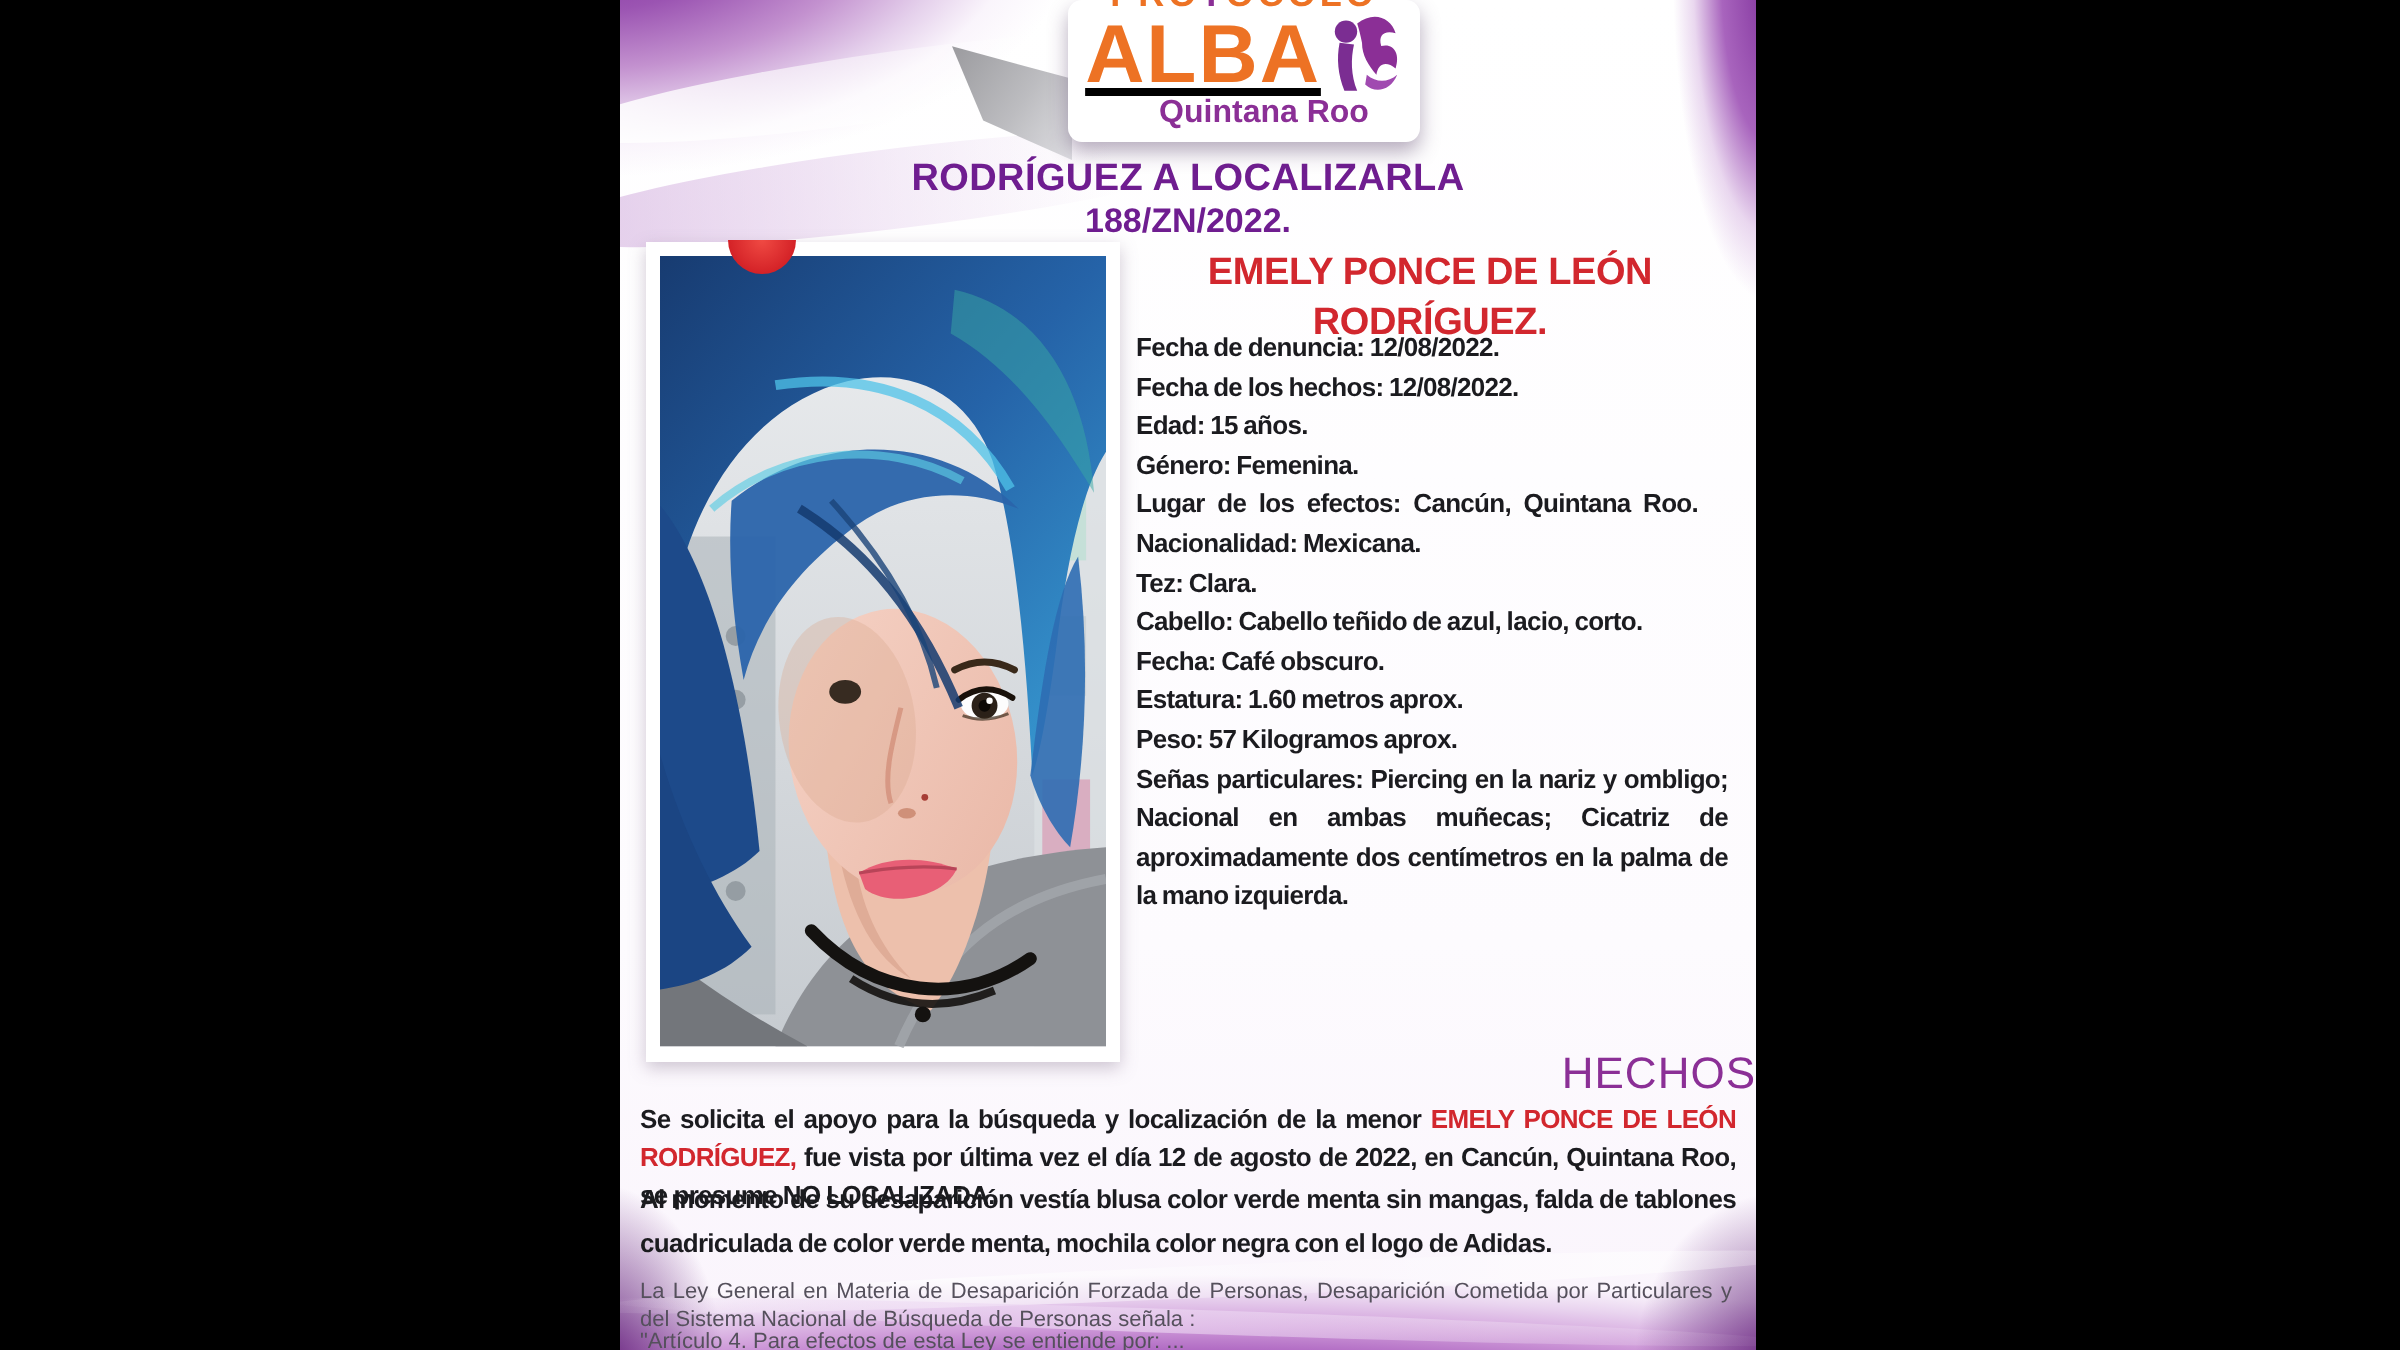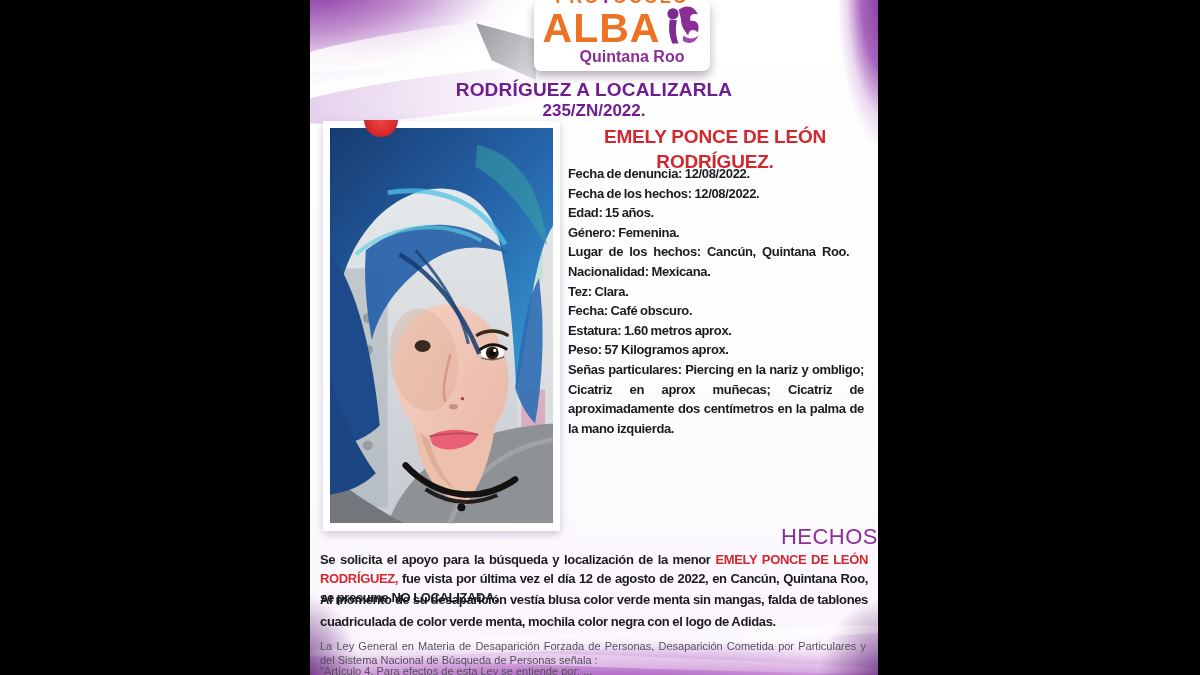--- a/index.html
+++ b/index.html
@@ -36,21 +36,21 @@
     border-radius:50%; transform:rotate(2deg); }
   .gray-wedge { position:absolute; left:166px; top:22px; width:60px; height:58px; z-index:2;
     background:linear-gradient(125deg,#939397 5%, #b5b5b9 55%, #dcdce0 100%);
     clip-path:polygon(0 2%, 100% 30%, 100% 100%, 26% 66%); opacity:.9; }
 
   
   .logo-box { position:absolute; left:224px; top:0; width:176px; height:71px; background:#fff;
     border-radius:7px; box-shadow:0 5px 10px rgba(96,74,110,.45); overflow:hidden; text-align:center; z-index:3; }
   .protocolo { margin-top:-13px; font-size:18px; font-weight:bold; color:#ed7224; letter-spacing:2px; }
   .protocolo .mid { color:#8b2f96; }
-  .alba-row { display:flex; align-items:flex-end; justify-content:center; margin-top:-2px; height:42px; }
+  .alba-row { display:flex; align-items:center; justify-content:center; margin-top:-2px; height:42px;text-decoration:underline; }
   .alba-text { font-size:41px; font-weight:bold; color:#ed7224; letter-spacing:1px; line-height:40px; }
   .alba-glyph svg { width:40px; height:46px; margin-left:1px; display:block; }
   .qroo { font-size:16px; font-weight:bold; color:#8b2f96; margin-top:0px;padding-left:20px; }
 
   .help-line { position:absolute; left:0; top:79px; width:100%; text-align:center; color:#6f1d90;
     font-weight:bold; font-size:19px; letter-spacing:.2px; z-index:2; }
   .case-number { position:absolute; left:0; top:101px; width:100%; text-align:center; color:#6f1d90;
     font-weight:bold; font-size:17px; z-index:2; }
 
   
@@ -103,21 +103,21 @@
             <path d="M11,20 C9,30 10,40 14,50 L22,50 C18,40 18,30 20,21 Z" fill="#7b2d92"></path>
             <path d="M22,8 C32,0 43,4 46,14 C39,12 35,15 37,22 C45,20 49,27 46,36 C40,31 35,33 34,40 C29,34 25,28 25,20 C24,15 23,11 22,8 Z" fill="#8b2f96"></path>
             <path d="M28,40 C34,45 41,45 47,40 C43,50 33,52 27,46 Z" fill="#a04ab0"></path>
           </svg>
         </span>
       </div>
       <div class="qroo">Quintana Roo</div>
     </div>
 
     <div class="help-line">RODRÍGUEZ A LOCALIZARLA</div>
-    <div class="case-number">235/ZN/2022.</div>
+    <div class="case-number">188/ZN/2022.</div>
 
     <div class="photo-frame">
       <svg class="portrait" viewBox="0 0 224 396">
         <defs>
           <linearGradient id="pbg" x1="0" y1="0" x2="0" y2="1">
             <stop offset="0" stop-color="#eceef0"></stop>
               <stop offset="1" stop-color="#c6cbd0"></stop>
           </linearGradient>
           <linearGradient id="skin" x1="0" y1="0" x2="1" y2="1">
             <stop offset="0" stop-color="#f6d3c6"></stop>
@@ -187,27 +187,28 @@
     <div class="name-block">
       <div>EMELY PONCE DE LEÓN</div>
       <div>RODRÍGUEZ.</div>
     </div>
 
     <div class="details">
       <div>Fecha de denuncia: 12/08/2022.</div>
       <div>Fecha de los hechos: 12/08/2022.</div>
       <div>Edad: 15 años.</div>
       <div>Género: Femenina.</div>
-      <div class="stretch">Lugar de los hechos: Cancún, Quintana Roo.</div>
+      <div class="stretch">Lugar de los efectos: Cancún, Quintana Roo.</div>
       <div>Nacionalidad: Mexicana.</div>
       <div>Tez: Clara.</div>
+      <div>Cabello: Cabello teñido de azul, lacio, corto.</div>
       <div>Fecha: Café obscuro.</div>
       <div>Estatura: 1.60 metros aprox.</div>
       <div>Peso: 57 Kilogramos aprox.</div>
-      <div>Señas particulares: Piercing en la nariz y ombligo; Cicatriz en aprox muñecas; Cicatriz de aproximadamente dos centímetros en la palma de la mano izquierda.</div>
+      <div>Señas particulares: Piercing en la nariz y ombligo; Nacional en ambas muñecas; Cicatriz de aproximadamente dos centímetros en la palma de la mano izquierda.</div>
     </div>
 
     <div class="hechos-heading">HECHOS</div>
 
     <div class="para p1"><span>Se solicita el apoyo para la búsqueda y localización de la menor </span><span class="red-name">EMELY PONCE DE LEÓN RODRÍGUEZ,</span><span> fue vista por última vez el día 12 de agosto de 2022, en Cancún, Quintana Roo, se presume NO LOCALIZADA.</span></div>
 
     <div class="para p2">Al momento de su desaparición vestía blusa color verde menta sin mangas, falda de tablones cuadriculada de color verde menta, mochila color negra con el logo de Adidas.</div>
 
     <div class="legal legal1">La Ley General en Materia de Desaparición Forzada de Personas, Desaparición Cometida por Particulares y del Sistema Nacional de Búsqueda de Personas señala :</div>
     <div class="legal legal2">"Artículo 4. Para efectos de esta Ley se entiende por: ...</div>

